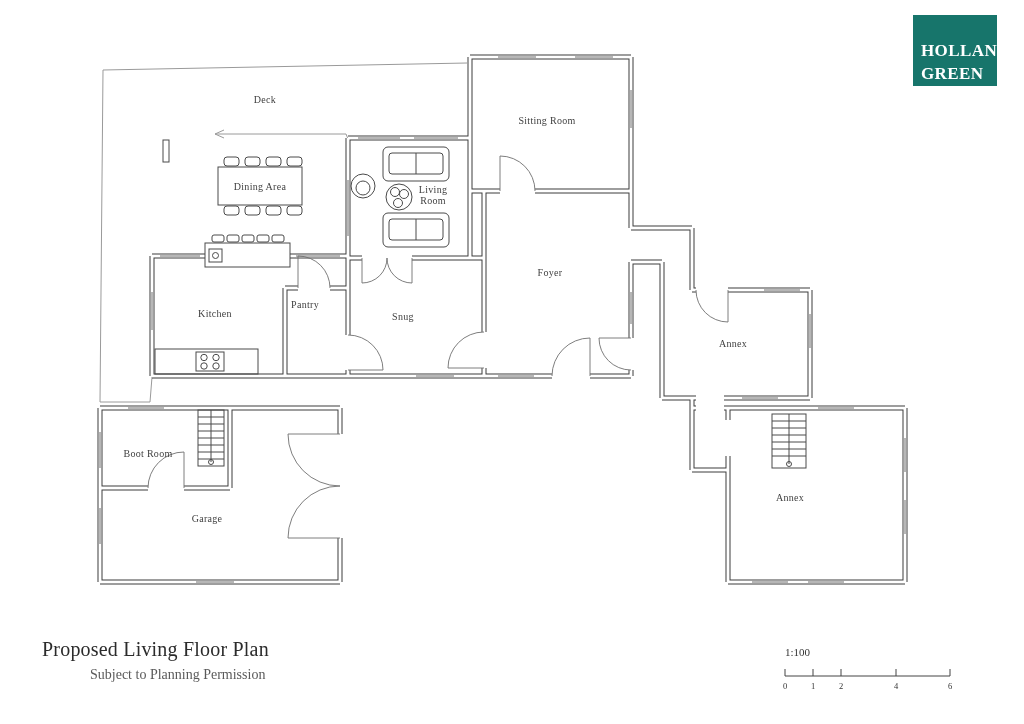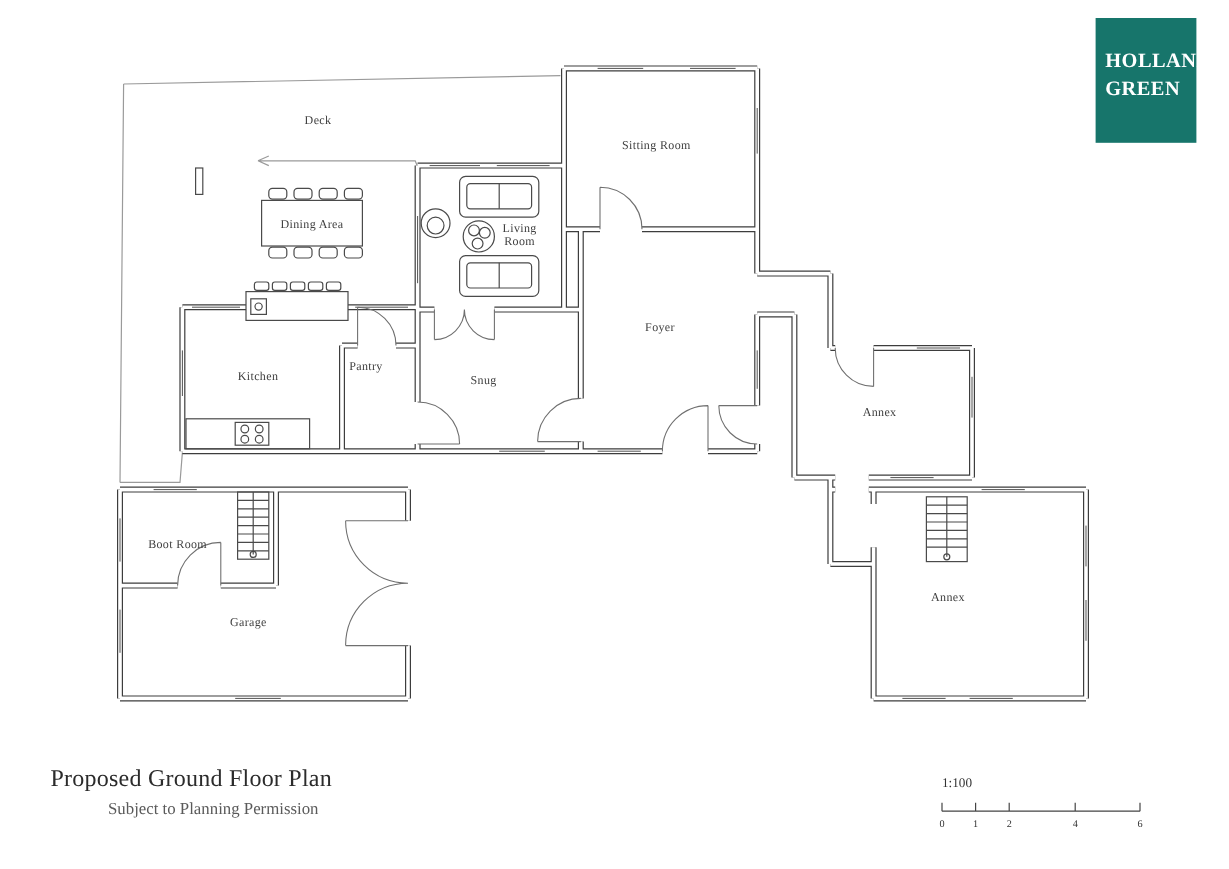--- a/index.html
+++ b/index.html
@@ -14,21 +14,21 @@
   .furn{stroke:#4a4a4a;stroke-width:1;fill:#ffffff;}
   .deckline{stroke:#9a9a9a;stroke-width:1;fill:none;}
   .winline{stroke:#4a4a4a;stroke-width:0.8;fill:none;}
   .arc{stroke:#6f6f6f;stroke-width:0.9;fill:none;}
   .label{font-family:"Liberation Serif",serif;font-size:10px;fill:#3f3f3f;
          text-anchor:middle;letter-spacing:.3px;}
   .scale-ratio{font-family:"Liberation Serif",serif;font-size:11px;fill:#333333;}
   .ticklabel{font-family:"Liberation Serif",serif;font-size:8.5px;fill:#333333;text-anchor:middle;}
   .scaleline{stroke:#444444;stroke-width:1;fill:none;}
 
-  .logo{position:absolute;left:913px;top:15px;width:84px;height:104px;background:#17756b;
+  .logo{position:absolute;left:913px;top:15px;width:84px;height:71px;background:#17756b;
         box-sizing:border-box;padding:24px 0 0 8px;}
   .logo-line{color:#ffffff;font-family:"Liberation Serif",serif;font-weight:bold;
              font-size:17px;line-height:23px;letter-spacing:.4px;}
 
   .titleblock{position:absolute;left:42px;top:638px;}
   .title{font-size:20px;color:#2b2b2b;letter-spacing:.2px;}
   .subtitle{font-size:14px;color:#5a5a5a;margin-top:6px;margin-left:48px;}
 </style>
 </head>
 <body>
@@ -208,17 +208,17 @@
       <text class="ticklabel" x="950" y="689">6</text>
     </g>
   </svg>
 
   <div class="logo">
     <div class="logo-line">HOLLAND</div>
     <div class="logo-line">GREEN</div>
   </div>
 
   <div class="titleblock">
-    <div class="title">Proposed Ground Floor Plan</div>
+    <div class="title">Proposed Living Floor Plan</div>
     <div class="subtitle">Subject to Planning Permission</div>
   </div>
 
 </div>
 
 </body></html>

